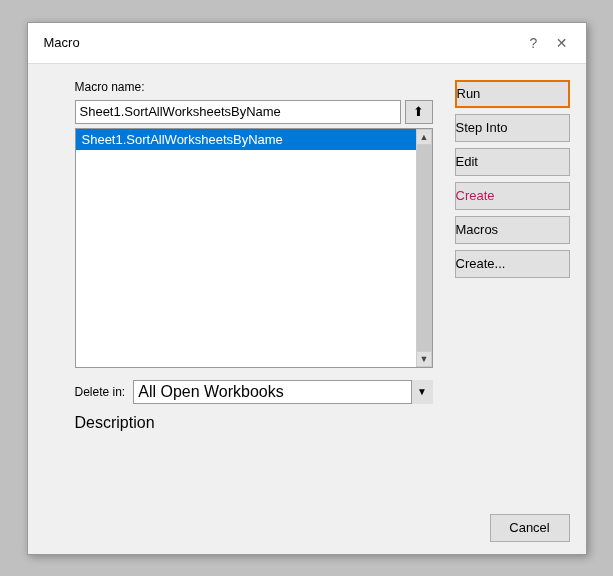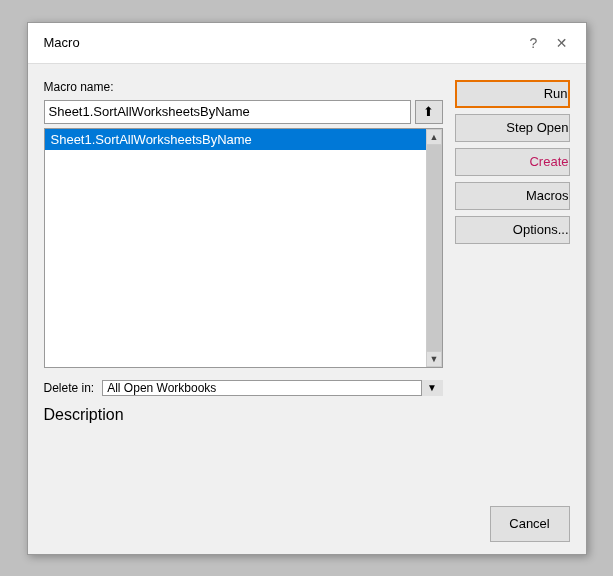--- a/index.html
+++ b/index.html
@@ -59,21 +59,22 @@
       height: 24px;
       display: flex;
       align-items: center;
       justify-content: center;
       border-radius: 2px;
     }
 
     .content {
       padding: 16px 16px 16px 16px;
       display: flex;
-      gap: 12px;
+      gap: 22px;
+      margin-left: 31px;
     }
 
     .left-panel {
       flex: 1;
       display: flex;
       flex-direction: column;
       gap: 4px;
     }
 
     .field-label {
@@ -181,24 +182,24 @@
 
     .select-wrapper {
       flex: 1;
       position: relative;
       display: flex;
       align-items: center;
     }
 
     .select-wrapper select {
       width: 100%;
-      height: 16px;
+      height: 24px;
       border: 1px solid #999;
       background: #fff;
-      font-size: 12px;
+      font-size: 16px;
       font-family: inherit;
       padding: 0 20px 0 4px;
       appearance: none;
       -webkit-appearance: none;
     }
 
     .select-arrow {
       position: absolute;
       right: 0;
       top: 0;
@@ -234,21 +235,21 @@
     }
 
     .action-btn {
       width: 115px;
       height: 28px;
       background: #e1e1e1;
       border: 1px solid #adadad;
       cursor: pointer;
       font-size: 13px;
       font-family: inherit;
-      text-align: right;
+      text-align: left;
       color: #000;
     }
 
     .action-btn:disabled {
       color: #be185d;
       cursor: default;
     }
 
     .action-btn.run {
       border: 2px solid #e87000;
@@ -261,21 +262,21 @@
 
     .bottom-bar {
       display: flex;
       justify-content: flex-end;
       padding: 8px 16px 12px 16px;
       border-top: none;
     }
 
     .cancel-btn {
       width: 80px;
-      height: 36px;
+      height: 28px;
       background: #e1e1e1;
       border: 1px solid #adadad;
       cursor: pointer;
       font-size: 13px;
       font-family: inherit;
     }
   </style>
 </head>
 <body>
 
@@ -325,24 +326,25 @@
           <div class="select-arrow">▼</div>
         </div>
       </div>
 
       <div class="description-label">Description</div>
       <div class="description-area"></div>
     </div>
 
     <div class="right-panel">
       <button class="action-btn run">Run</button>
-      <button class="action-btn">Step Open</button>
+      <button class="action-btn">Step Into</button>
+      <button class="action-btn">Edit</button>
       <button class="action-btn" disabled="">Create</button>
       <button class="action-btn">Macros</button>
-      <button class="action-btn">Options...</button>
+      <button class="action-btn">Create...</button>
       <div class="spacer"></div>
     </div>
   </div>
 
   <div class="bottom-bar">
     <button class="cancel-btn">Cancel</button>
   </div>
 </div>
 
 </body></html>

